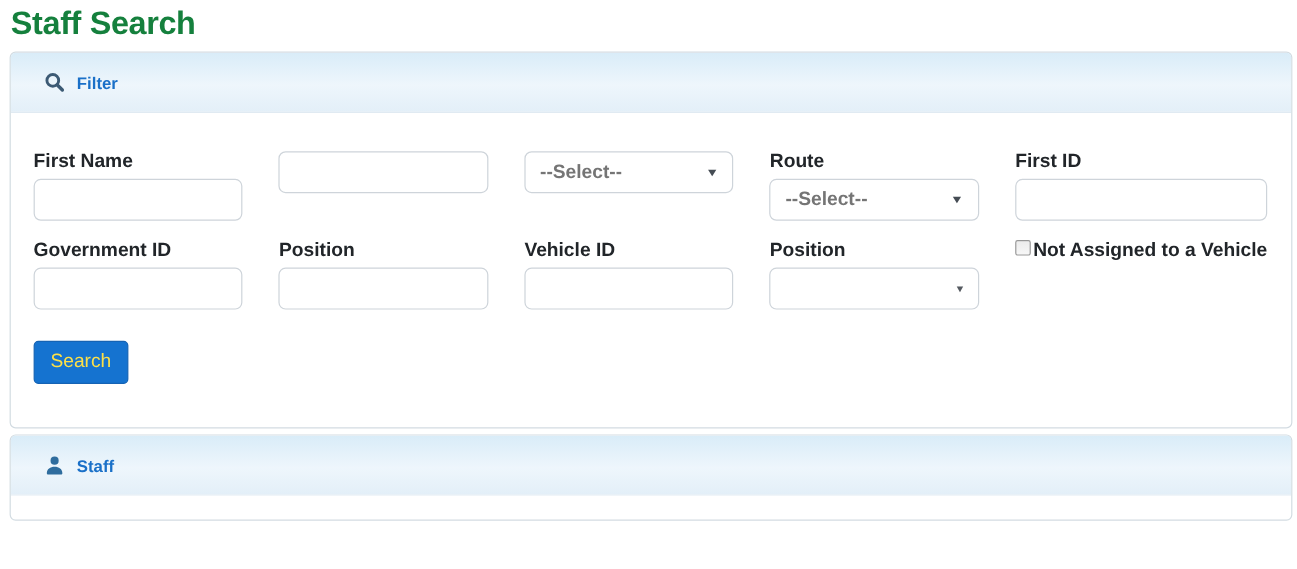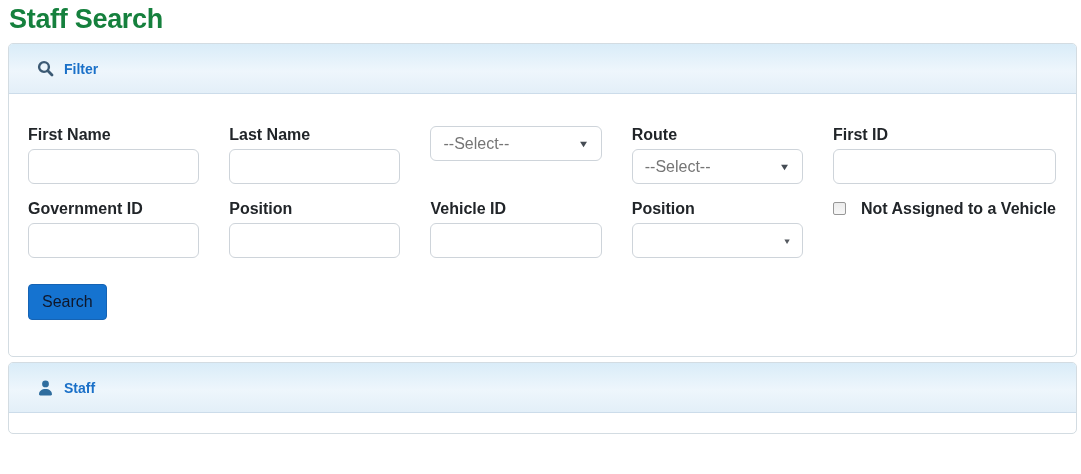--- a/index.html
+++ b/index.html
@@ -80,20 +80,21 @@
     white-space: nowrap;
   }
   .fctrl {
     box-sizing: border-box;
     width: 100%;
     height: 35px;
     border: 1px solid var(--input-border, #ced4da);
     border-radius: 6px;
     background: #ffffff;
     font-size: 16px;
+    font-weight: bold;
   }
   input.tinput {
     padding: 0 12px;
     outline: none;
     font-family: "Liberation Sans", sans-serif;
   }
   .fselect {
     position: relative;
     display: flex;
     align-items: center;
@@ -116,43 +117,43 @@
     color: #454c54;
   }
   .sel-arrow.small {
     right: 11px;
     font-size: 8px;
     transform: translateY(-50%) scaleX(1.15);
     color: #555a60;
   }
   .checkbox-group {
     display: flex;
-    align-items: center;
-    gap: 15px;
+    align-items: flex-start;
+    gap: 2px;
     height: 17px;
   }
   .cb {
     box-sizing: border-box;
     width: 13px;
     height: 13px;
     border: 1px solid #979797;
     border-radius: 2px;
     background: linear-gradient(180deg, #ececec, #f7f7f7);
     cursor: pointer;
     flex: 0 0 auto;
   }
   .cb-label { margin-bottom: 0; }
   .btn-search {
     display: inline-block;
     margin: 10px 0 0 0;
     padding: 7px 13px;
     font-family: "Liberation Sans", sans-serif;
     font-size: 16px;
     line-height: 20px;
-    color: #0f172a;
+    color: #fde047;
     background: var(--button-blue, #1573d0);
     border: 1px solid var(--button-border, #1563b4);
     border-radius: 4px;
     cursor: pointer;
   }
 </style>
 </head>
 <body>
 
 <div class="page">
@@ -170,21 +171,20 @@
 
     <div class="panel-body">
       <div class="fgrid">
 
         <div class="fgroup">
           <label class="flabel">First Name</label>
           <input class="fctrl tinput" type="text" style="">
         </div>
 
         <div class="fgroup">
-          <label class="flabel">Last Name</label>
           <input class="fctrl tinput" type="text" style="">
         </div>
 
         <div class="fgroup">
           <div class="fctrl fselect">
             <span class="sel-value">--Select--</span>
             <span class="sel-arrow">▼</span>
           </div>
         </div>
 

